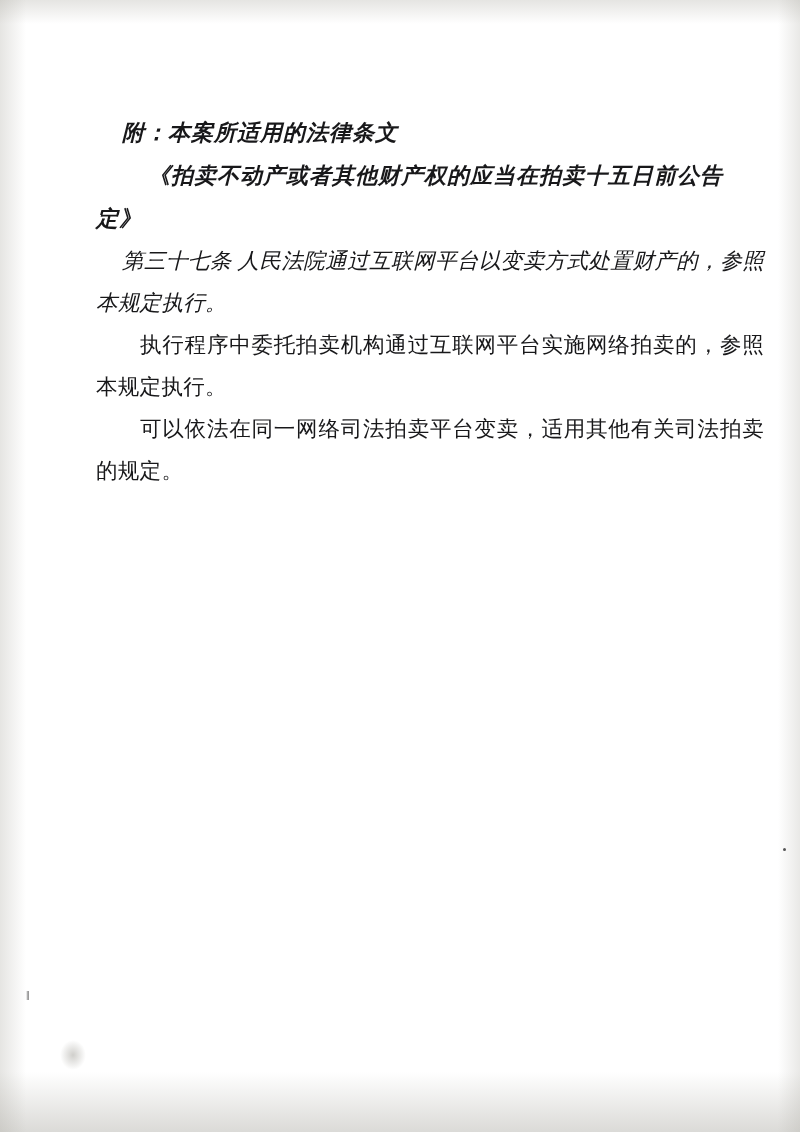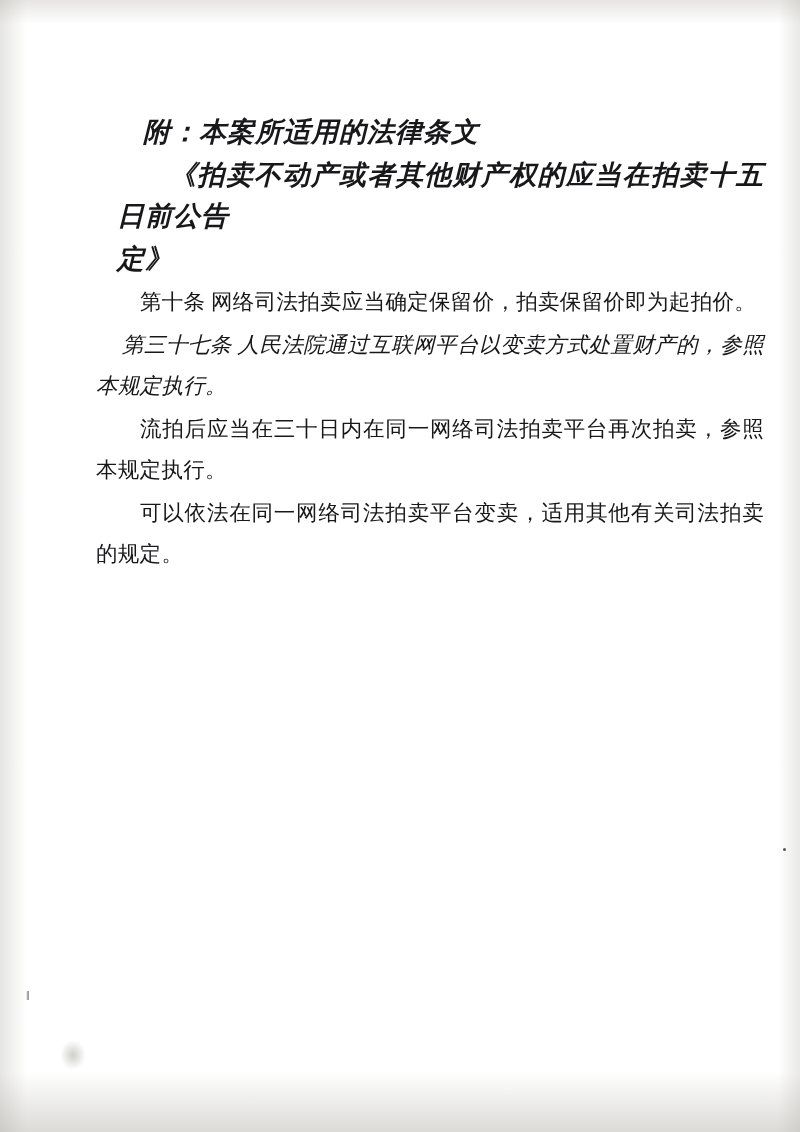--- a/index.html
+++ b/index.html
@@ -27,26 +27,25 @@
       linear-gradient(0deg, rgba(160,158,150,0.38) 0px, rgba(255,255,255,0) 60px);
     pointer-events: none;
   }
   .content {
     position: absolute;
     left: 96px;
     top: 112px;
     width: 668px;
   }
   .doc-line {
-    font-size: 27px;
+    font-size: 22px;
     line-height: 41px;
     letter-spacing: 0.4px;
     white-space: pre-wrap;
     text-align: justify;
-    margin-left: 21px;
   }
   .heading {
     font-weight: bold;
     font-style: italic;
     letter-spacing: 1px;
   }
   .indent-1 { text-indent: 26px; }
   .indent-2 { text-indent: 52px; }
   .blk { margin-bottom: 2px; }
   .para {
@@ -118,28 +117,27 @@
   <div class="paper-tint"></div>
 
   <div class="content">
 
     <div class="doc-line heading indent-1 blk">附：本案所适用的法律条文</div>
 
     <div class="doc-line heading indent-2 blk">《拍卖不动产或者其他财产权的应当在拍卖十五日前公告</div>
 
     <div class="doc-line heading blk">定》</div>
 
-    <p class="para ind">第十条 网络司法拍卖应当确定保留价，拍卖保留价即为起拍价。</p>
 
 
 
 
     <p class="para ind-sm">第三十七条 人民法院通过互联网平台以变卖方式处置财产的，参照本规定执行。</p>
 
-    <p class="para ind">流拍后应当在三十日内在同一网络司法拍卖平台再次拍卖，参照本规定执行。</p>
+    <p class="para ind">执行程序中委托拍卖机构通过互联网平台实施网络拍卖的，参照本规定执行。</p>
 
     <p class="para ind">可以依法在同一网络司法拍卖平台变卖，适用其他有关司法拍卖的规定。</p>
 
   </div>
 
   <div class="qr">
     <div class="qr-grid" id="qr-grid">
         <i class="on"></i>
         <i class="on"></i>
         <i class="on"></i>

